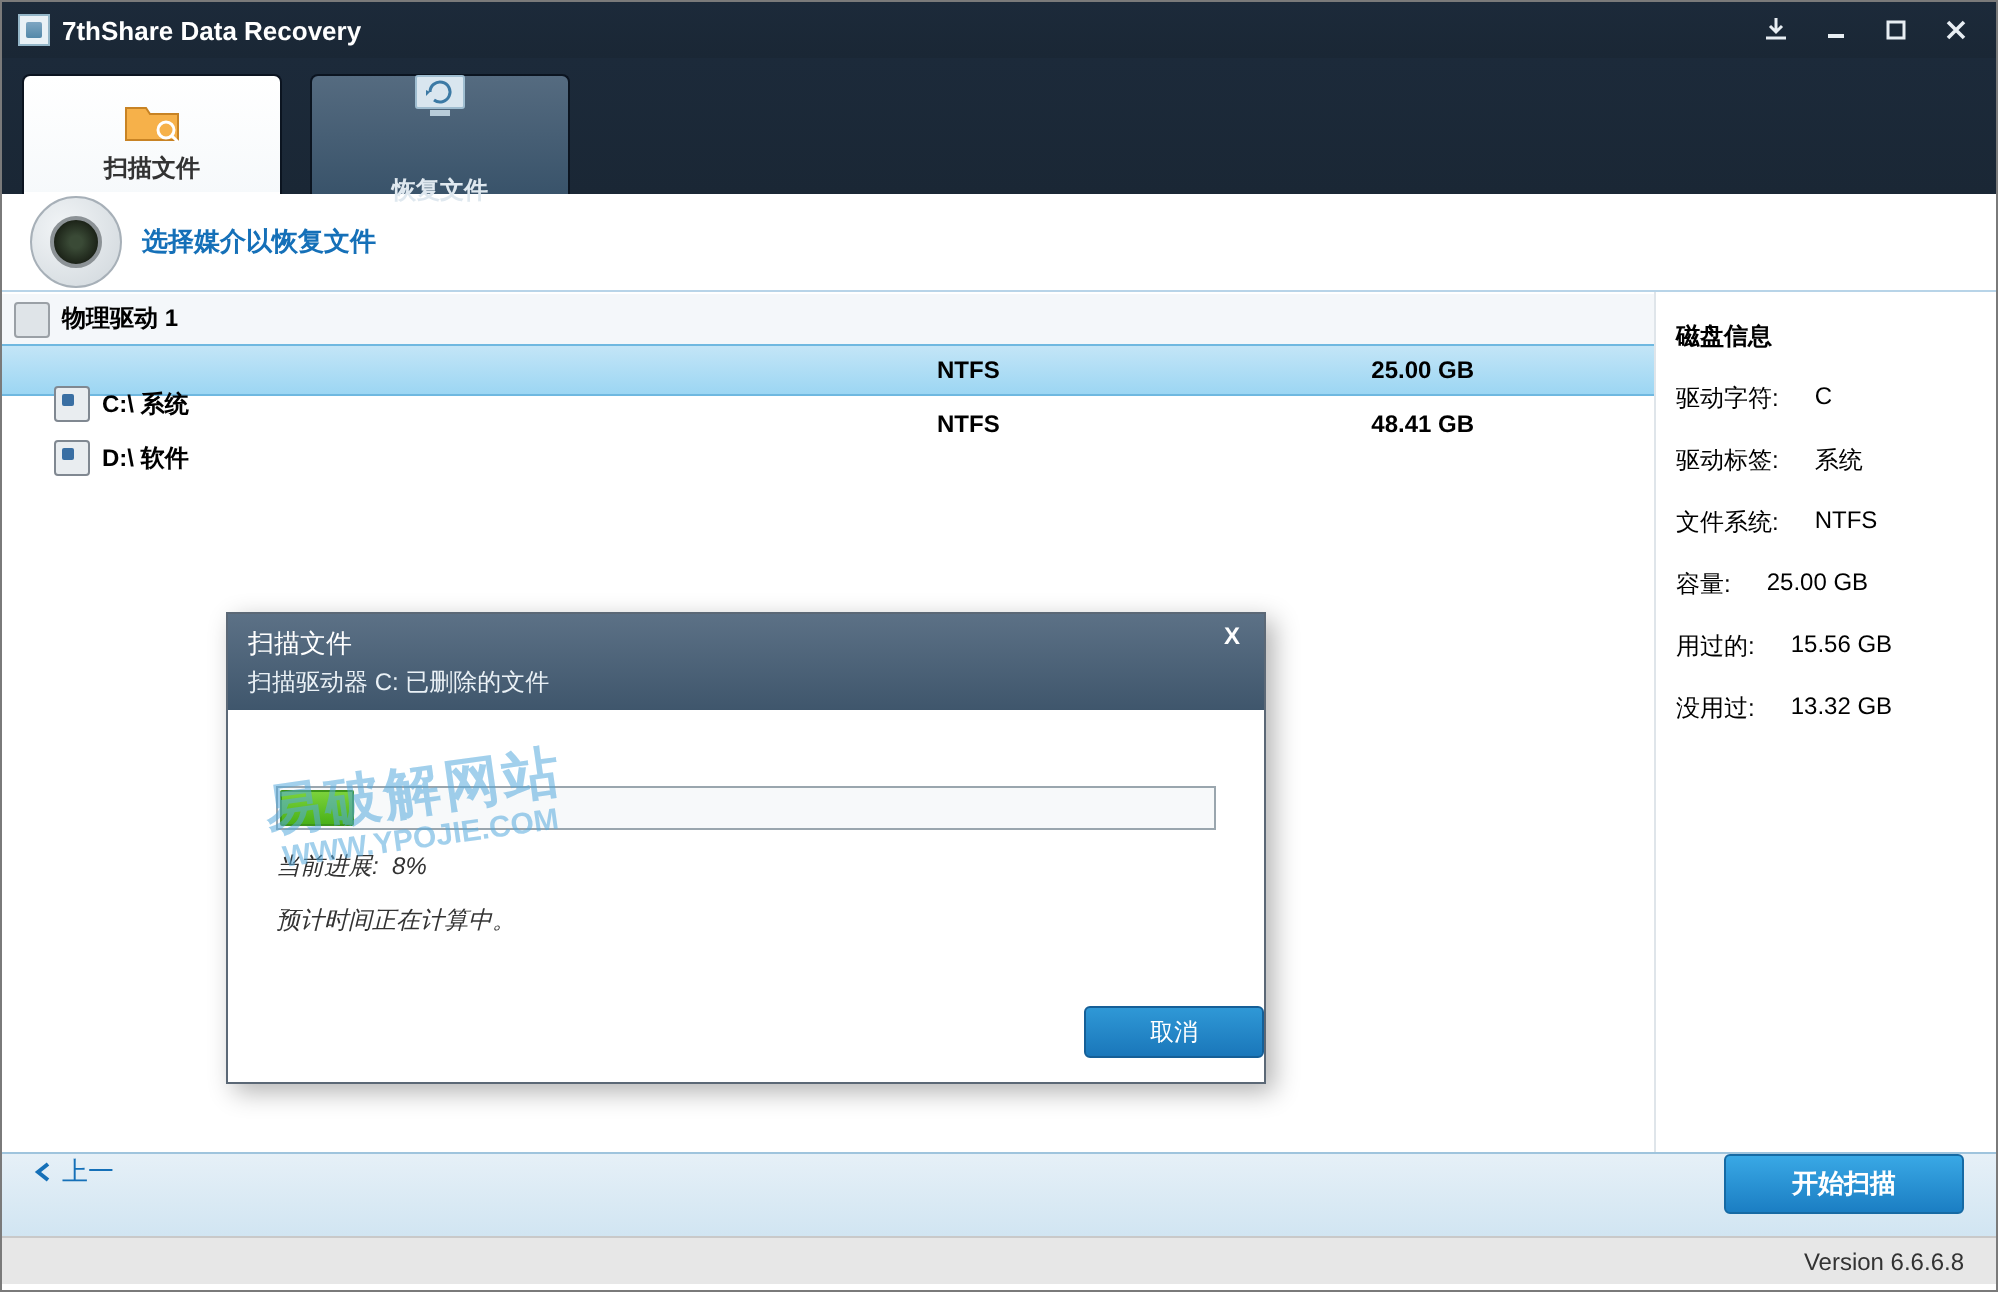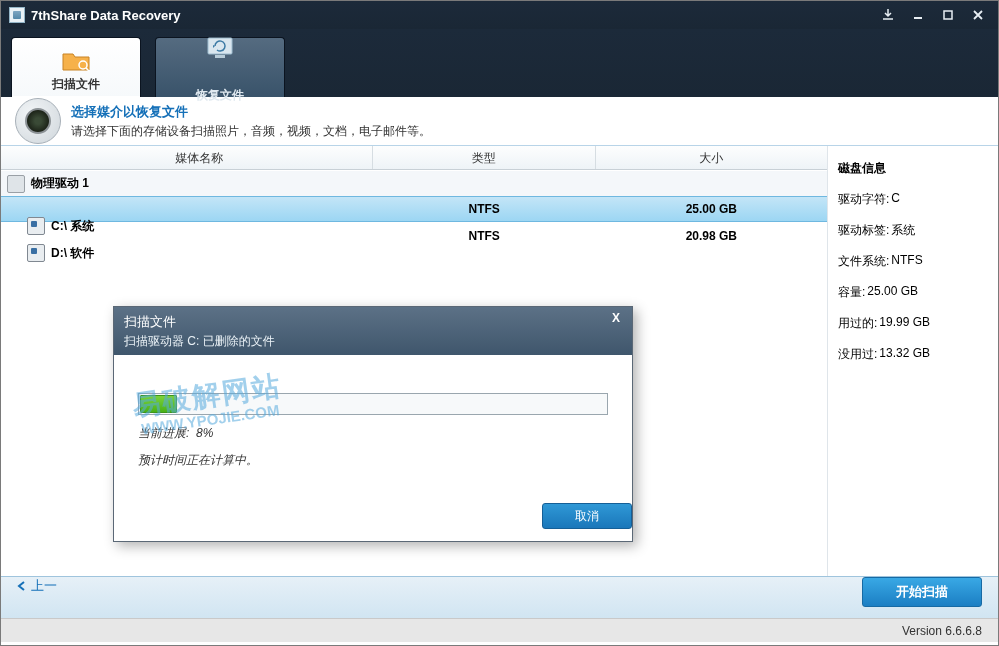--- a/index.html
+++ b/index.html
@@ -128,21 +128,21 @@
     border:1px solid #808891;
     border-radius:2px;
     position:relative;
   }
   .drive-ico::after{ content:""; position:absolute; left:3px; top:3px; width:6px;height:6px; background:#3a6fa3; border-radius:1px;}
   .phys-ico {
     width:18px; height:18px; background:#dfe4e8; border:1px solid #9aa0a6; border-radius:2px;
   }
   
   .right-pane .h { font-weight:bold; margin-bottom:14px; }
-  .kv { display:flex; gap:2px; margin-bottom:14px; }
+  .kv { display:flex; gap:18px; margin-bottom:14px; }
   .kv .k { }
   
   .footer {
     height:42px;
     background: linear-gradient(#e6f0f7,#d1e5f2);
     border-top:1px solid #9fc4dd;
     display:flex; align-items:flex-start; padding:0 16px;
   }
   .back-link { color:#1570b8; display:flex; align-items:center; gap:4px; cursor:default; font-size:13px;}
   .footer .spacer{flex:1}
@@ -282,51 +282,45 @@
         </svg>
     </div>
     <span>恢复文件</span>
   </div>
 </div>
 
 <div class="info-strip">
   <div class="lens-ico"></div>
   <div class="info-txt">
     <div class="h">选择媒介以恢复文件</div>
-    <div class="s">请选择下面的存储设备扫描照片，音频，视频，文档，电子邮件等。</div>
   </div>
 </div>
 
 <div class="main-split">
   <div class="left-pane">
-    <div class="tbl-head">
-      <div class="col-name">媒体名称</div>
-      <div class="col-type">类型</div>
-      <div class="col-size">大小</div>
-    </div>
     <div class="tbody">
       <div class="row group">
         <div class="phys-ico" style="margin-right:6px;"></div>
         <span>物理驱动 1</span>
       </div>
       <div class="row selected">
         <div class="c name">
           <div class="drive-ico"></div>
           <span>C:\ 系统</span>
         </div>
         <div class="c type">NTFS</div>
         <div class="c size">25.00 GB</div>
       </div>
       <div class="row">
         <div class="c name">
           <div class="drive-ico"></div>
           <span>D:\ 软件</span>
         </div>
         <div class="c type">NTFS</div>
-        <div class="c size">20.98 GB</div>
+        <div class="c size">48.41 GB</div>
       </div>
     </div>
   </div>
 
   <div class="right-pane">
     <div class="h">磁盘信息</div>
     <div class="kv">
         <span class="k">驱动字符:</span>
         <span>C</span>
       </div>
@@ -337,21 +331,21 @@
     <div class="kv">
         <span class="k">文件系统:</span>
         <span>NTFS</span>
       </div>
     <div class="kv">
         <span class="k">容量:</span>
         <span>25.00 GB</span>
       </div>
     <div class="kv">
         <span class="k">用过的:</span>
-        <span>19.99 GB</span>
+        <span>15.56 GB</span>
       </div>
     <div class="kv">
         <span class="k">没用过:</span>
         <span>13.32 GB</span>
       </div>
   </div>
 </div>
 
 <div class="footer">
   <div class="back-link">

